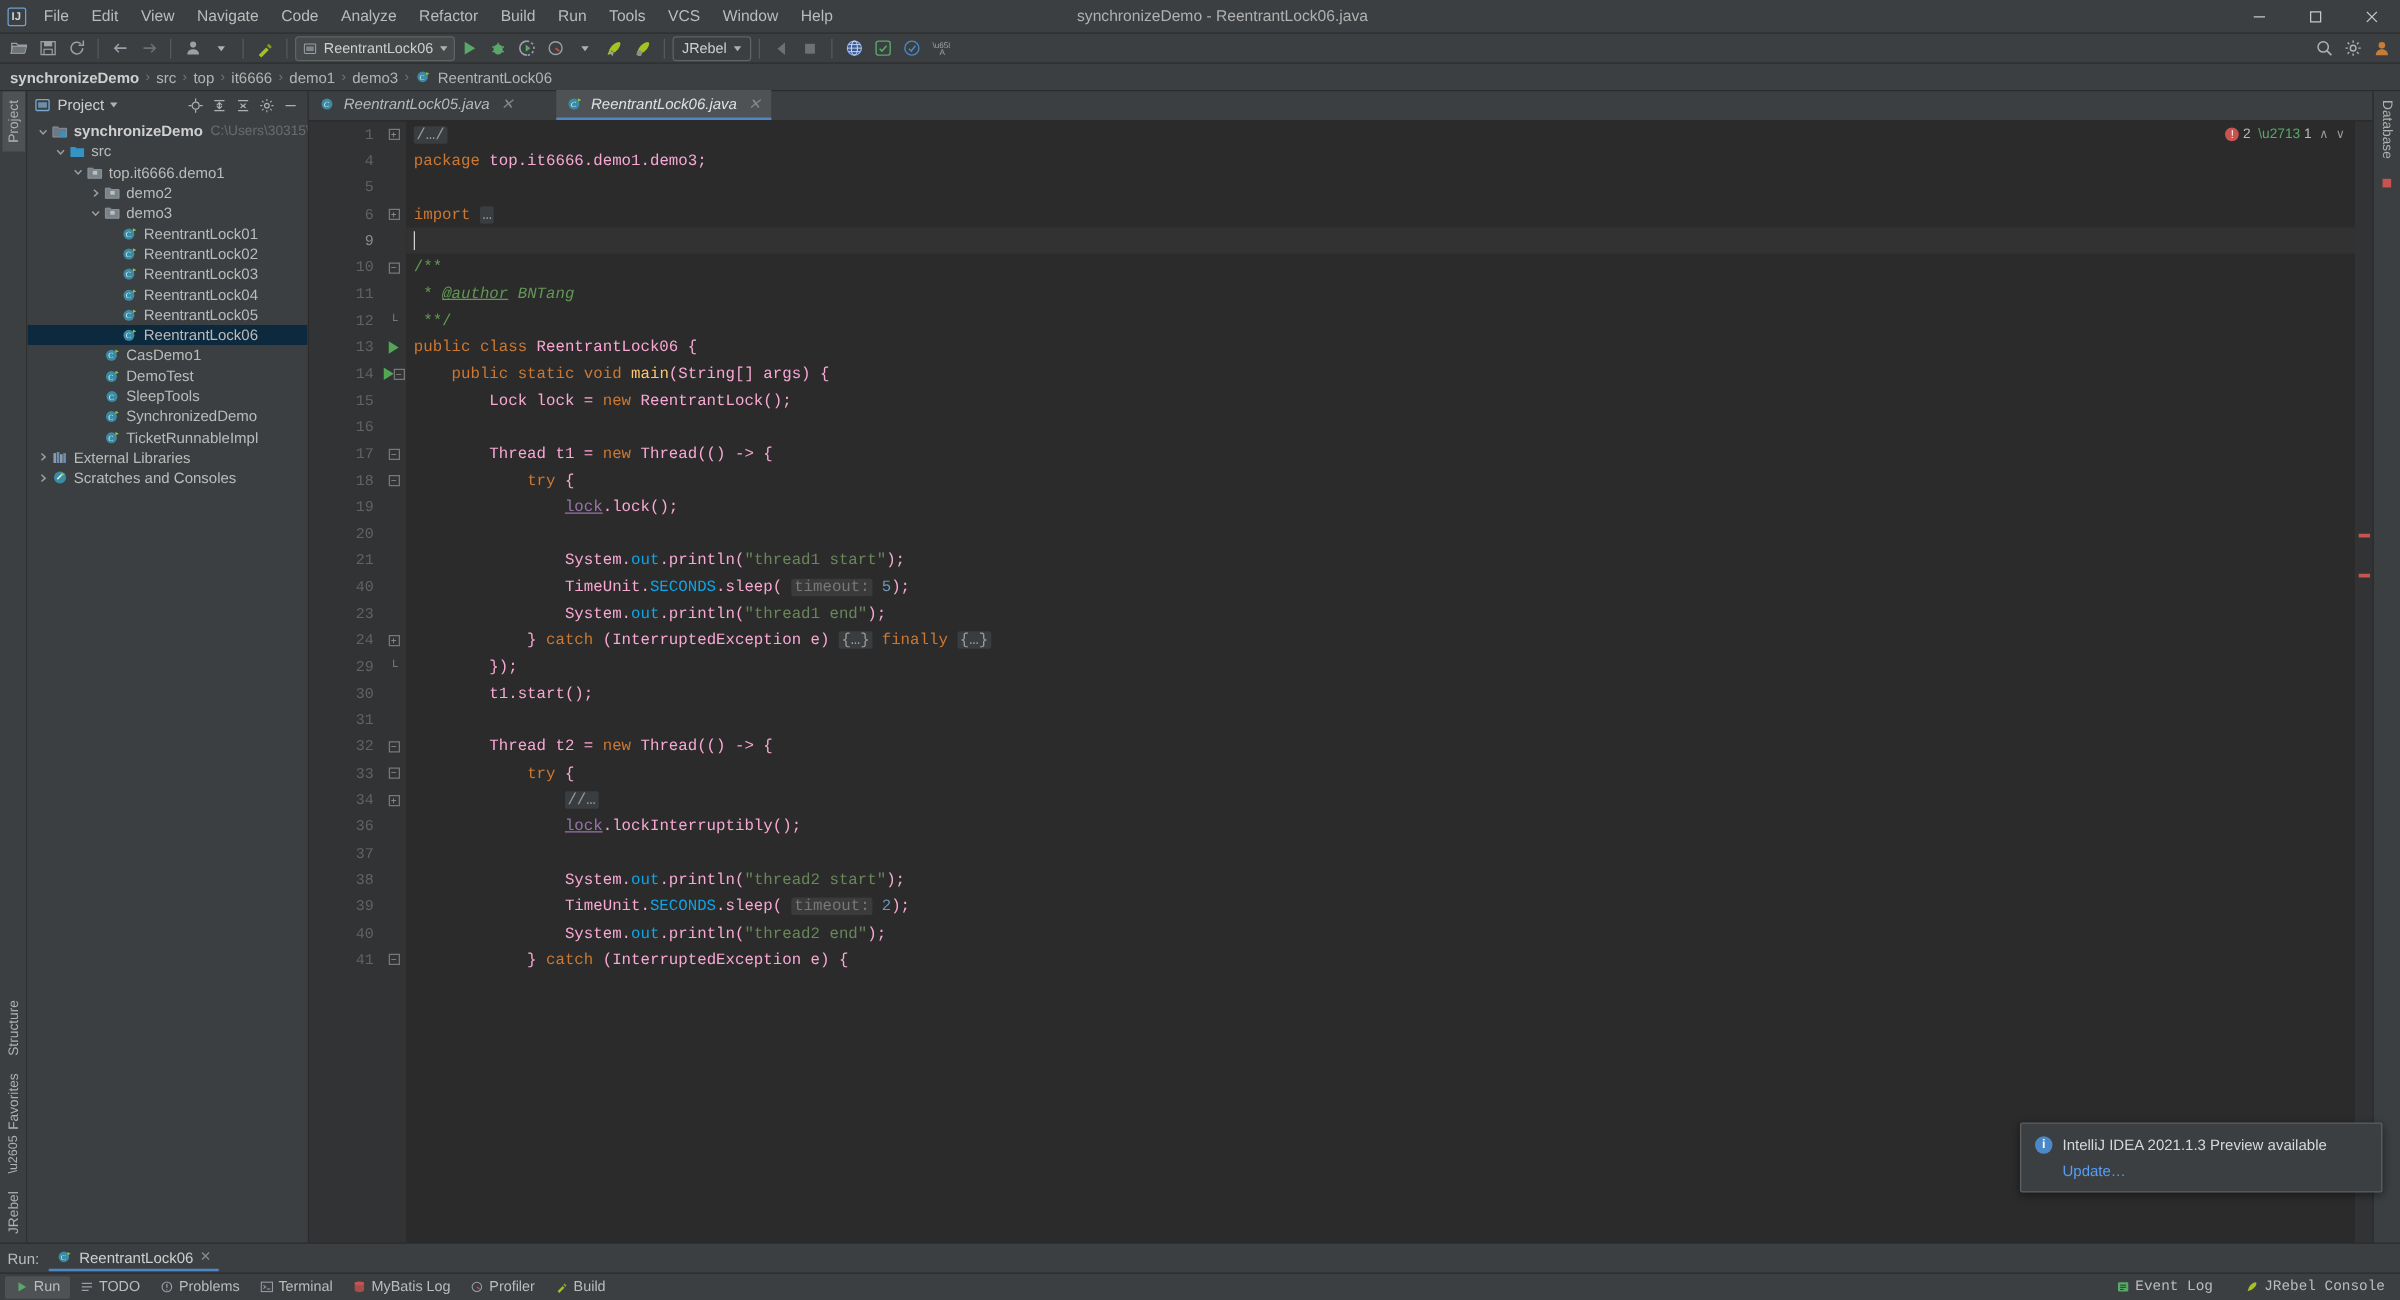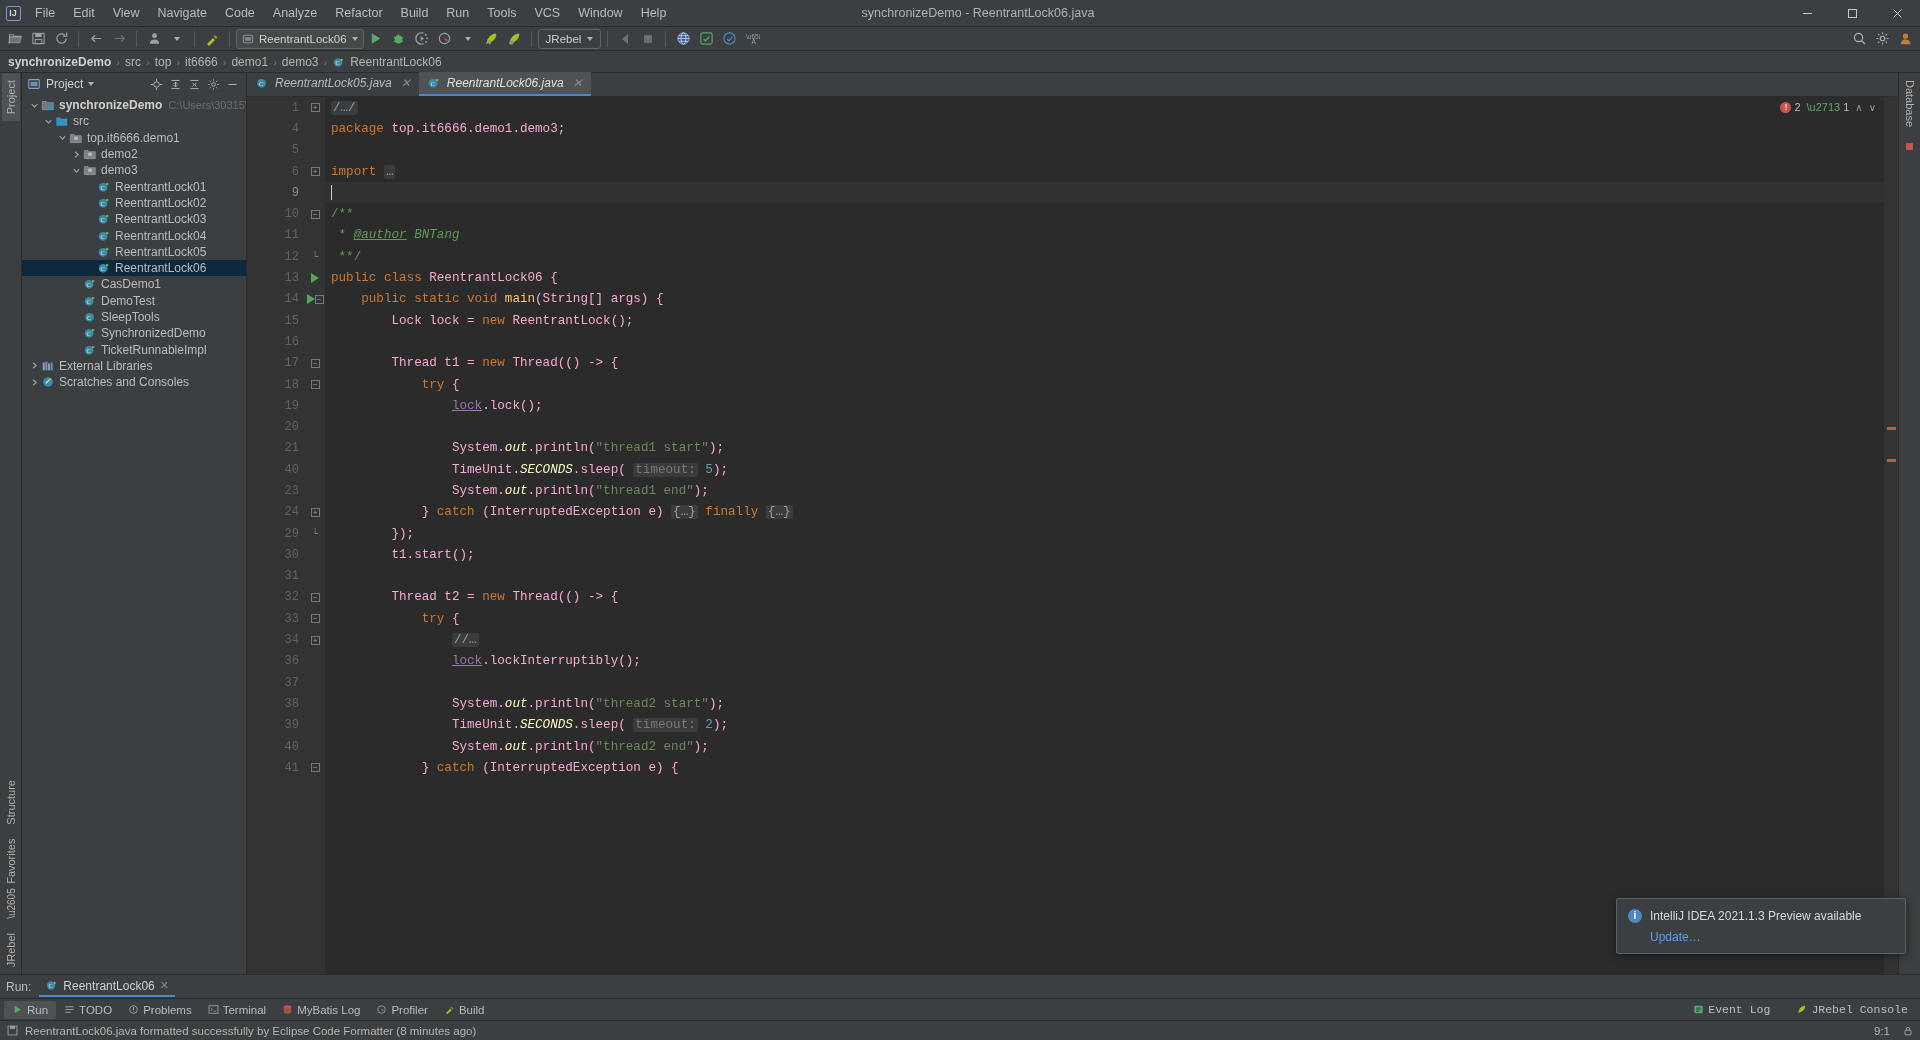--- a/index.html
+++ b/index.html
@@ -70,21 +70,21 @@
     margin-right:3px; }
   .npath{ font-size:11px; color:#6b6b6b; margin-left:6px; }
   .nlabel.bold{ font-weight:bold; color:#cfcfcf; }
 
   
   .editor{ flex:1; display:flex; flex-direction:column; min-width:0; background:#2b2b2b; }
   .tabbar{ height:24px; background:#3c3f41; display:flex; align-items:flex-end; flex:none;
     border-bottom:1px solid #2b2b2b;font-style:italic; }
   .etab{ height:24px; display:flex; align-items:center; gap:6px; padding:0 8px;
     font-size:12px; color:#b9b9b9; border-bottom:2px solid transparent; }
-  .etab.active{ background:#4e5254; border-bottom-color:#4a88c7; color:#e0e0e0; }
+  .etab.active{ background:#4e5254; border-bottom-color:#4a88c7; color:#e0e0e0;margin-left:26px; }
   .etab .x{ color:#888; font-size:12px; margin-left:3px; }
 
   .codearea{ flex:1; display:flex; position:relative; min-height:0; overflow:hidden;
     background:#2b2b2b; }
   .gutter{ width:58px; flex:none; background:#313335; position:relative; }
   .grow{ height:21.3px; display:flex; align-items:center; justify-content:flex-end;
     padding-right:6px; font-size:12px; color:#606366; font-family:"Liberation Mono", monospace; }
   .grow.hl{ color:#8a8d8f; }
   .marks{ width:20px; flex:none; background:#313335; position:relative; }
   .mrow{ height:21.3px; display:flex; align-items:center; justify-content:center; }
@@ -95,21 +95,21 @@
     border-left:8px solid #53a653; }
   .code{ flex:1; position:relative; overflow:hidden; background:#2b2b2b;
     font-family:"Liberation Mono", monospace; font-size:12.6px; }
   .cline{ height:21.3px; display:flex; align-items:center; padding-left:6px; white-space:pre; }
   .cline.cur{ background:#323232; }
   .caret-bar{ display:inline-block; width:1px; height:15px; background:#d0d0d0;
     vertical-align:middle; }
 
   
   .kw{ color:#cc7832; }   .str{ color:#6a8759; }   .cmt{ color:#629755; }
-  .num{ color:#6897bb; }  .fld{ color:#fef9c3; font-style:italic; }  .mth{ color:#ffc66d; }   .pl{ color:#f9a8d4; }
+  .num{ color:#6897bb; }  .fld{ color:#0ea5e9; }  .mth{ color:#ffc66d; }   .pl{ color:#f9a8d4; }
   .fldu{ color:#9876aa; text-decoration:underline; }
   .hint{ background:#3b3b3b; color:#787878; border-radius:2px; padding:0 2px; font-style:normal; }
   .foldtxt{ background:#3a3d3f; color:#9a9a9a; border-radius:2px; padding:0 2px; }
 
   
   .stripe{ width:14px; flex:none; background:#313335; position:relative; }
   .stripe .mk{ position:absolute; right:2px; width:9px; height:3px; }
   .inspect{ position:absolute; top:0; right:14px; height:20px; display:flex; align-items:center;
     gap:6px; padding:0 8px; font-size:11.5px; color:#bbb; z-index:4; }
   .badge{ display:flex; align-items:center; gap:3px; font-size:11px; }
@@ -962,28 +962,14 @@
           <span style="display: flex;">
             <svg width="11" height="11" viewBox="0 0 16 16">
               <path d="M12.5 2.5c-3.5.3-6.5 3-7.8 5.8L3 13l4.6-1.6c2.8-1.3 5.5-4.3 5.8-7.8z" fill="#a8c023"></path>
             </svg>
           </span>
           <span>JRebel Console</span>
         </div>
       </div>
     </div>
 
-  <div class="status">
-    <svg class="ic" width="13" height="13" viewBox="0 0 16 16">
-        <rect x="2.5" y="2.5" width="11" height="11" fill="none" stroke="#9aa0a6" stroke-width="1.1"></rect>
-        <rect x="5" y="2.5" width="6" height="3.5" fill="#9aa0a6"></rect>
-      </svg>
-    <span class="st-txt">ReentrantLock06.java formatted successfully by Eclipse Code Formatter (8 minutes ago)</span>
-    <div class="stright">
-      <span class="st-txt">9:1</span>
-      <svg class="ic" width="12" height="12" viewBox="0 0 16 16">
-          <rect x="4" y="7" width="8" height="6" rx="1" fill="none" stroke="#b0b0b0" stroke-width="1.1"></rect>
-          <path d="M5.8 7V5.3a2.2 2.2 0 0 1 4.4 0V7" fill="none" stroke="#b0b0b0" stroke-width="1.1"></path>
-        </svg>
-    </div>
-  </div>
 
 </div>
 
 </body></html>

